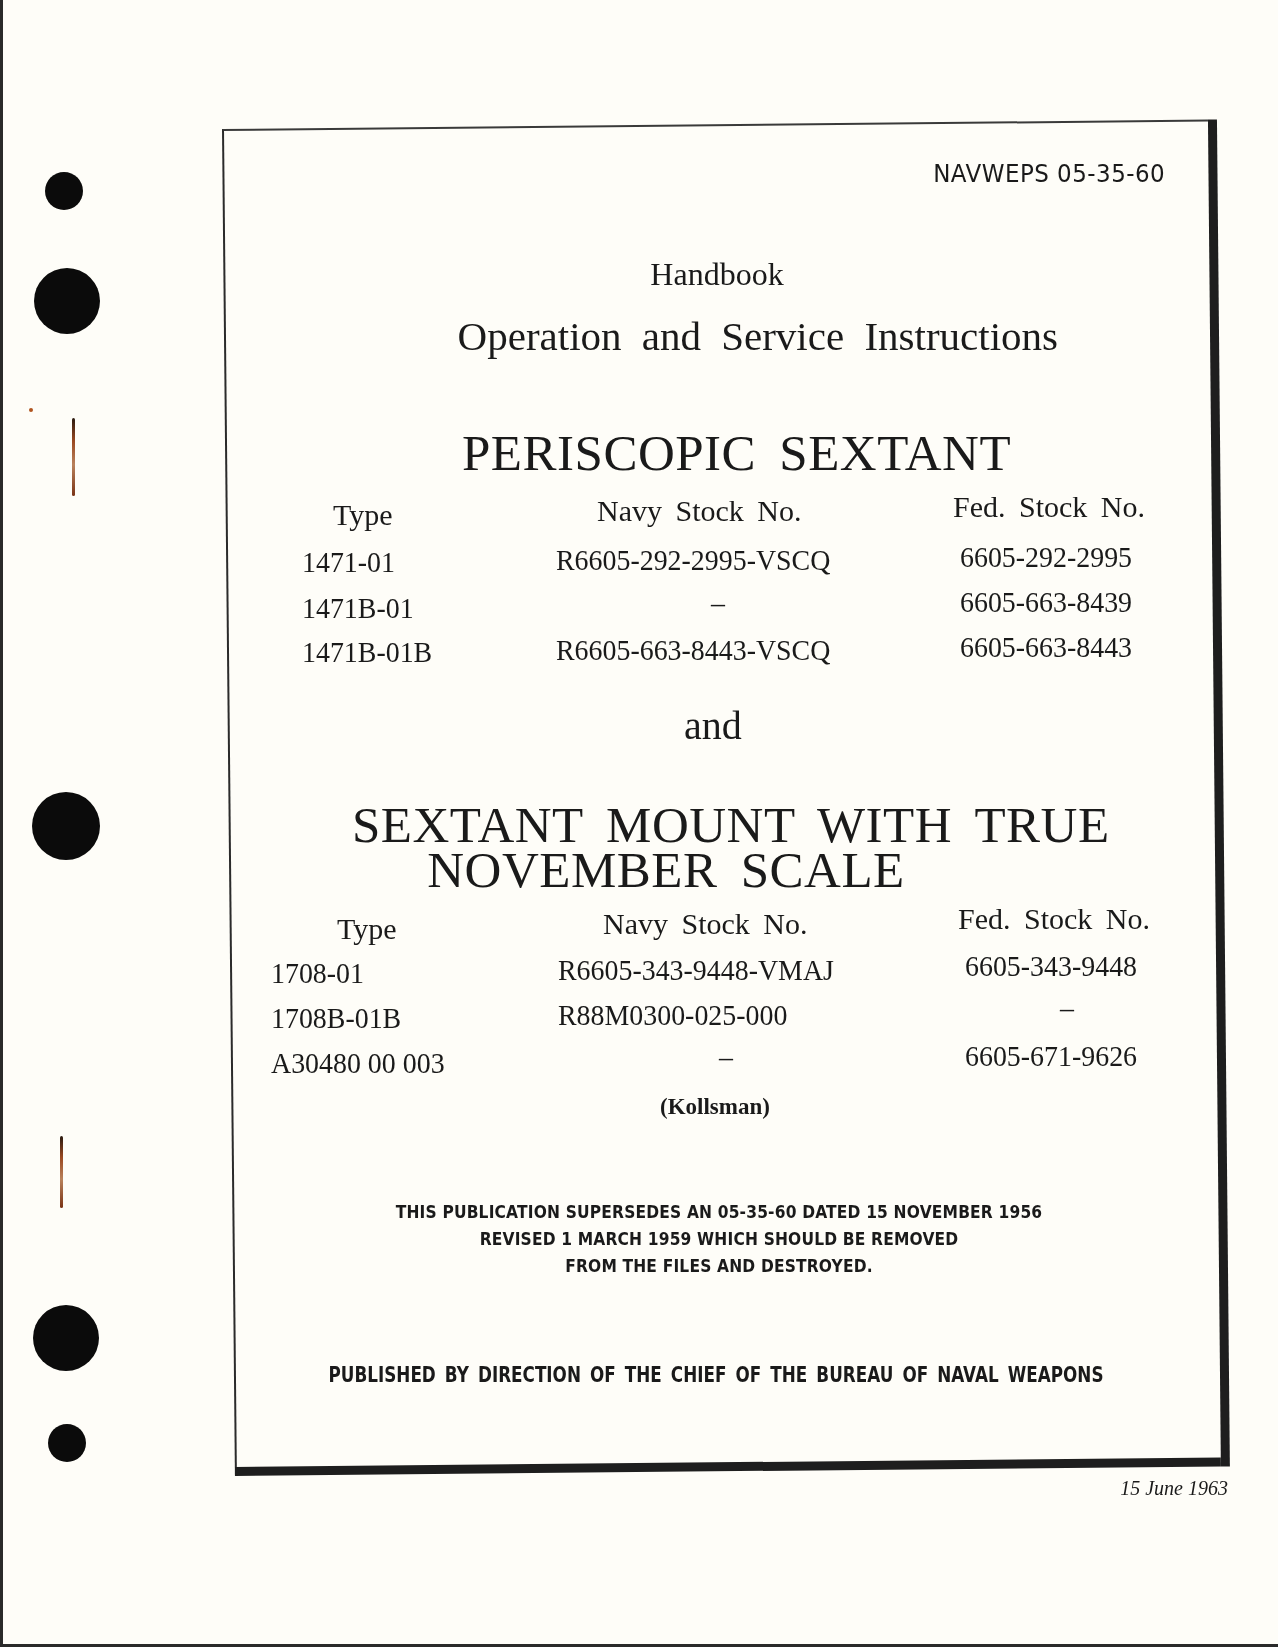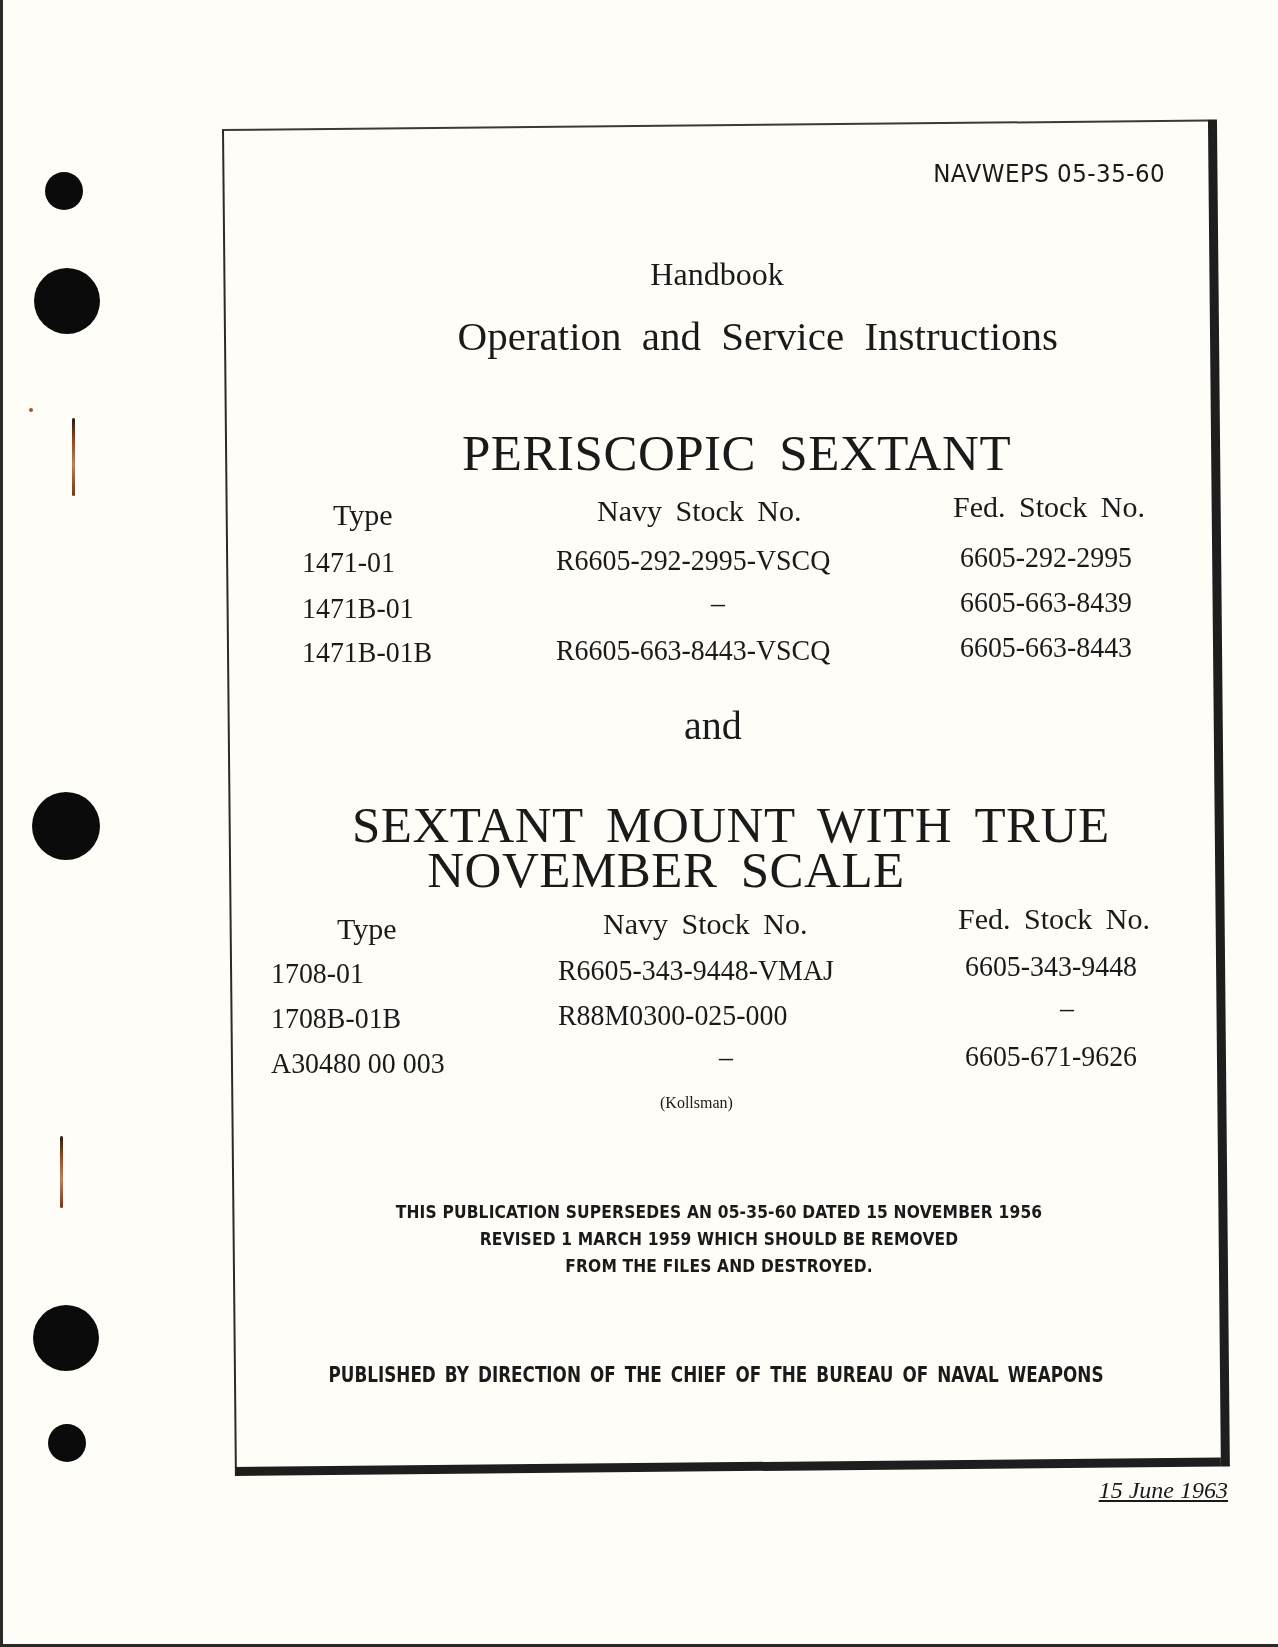--- a/index.html
+++ b/index.html
@@ -27,22 +27,22 @@
   .navweps { font-size: 25px; letter-spacing: 0.5px; font-family: "DejaVu Sans", sans-serif; transform: scaleX(0.92); transform-origin: right top; }
   .h-handbook { font-size: 32px; }
   .h-ops { font-size: 41px; word-spacing: 10px; }
   .h-title { font-size: 51px; word-spacing: 10px; letter-spacing: 0.5px; }
   .col-h { font-size: 30px; word-spacing: 6px; }
   .cell { font-size: 30px; transform: scaleX(0.93); transform-origin: left top; }
   .cell-c { font-size: 30px; transform: translateX(-50%) scaleX(0.93); }
   .and { font-size: 40px; }
   .note { font-size: 18px; font-weight: bold; font-family: "DejaVu Sans", sans-serif; transform: translateX(-50%) scaleX(0.86); transform-origin: center top; letter-spacing: 0.2px; }
   .pub { font-size: 21px; font-weight: bold; font-family: "DejaVu Sans", sans-serif; transform: translateX(-50%) scaleX(0.80); transform-origin: center top; word-spacing: 4px; }
-  .date { font-size: 24px; font-style: italic; text-decoration: underline; }
-  .kollsman { font-size: 16px; }
+  .date { font-size: 20px; font-style: italic; }
+  .kollsman { font-size: 23px; font-weight: bold; }
 </style>
 </head>
 <body>
 
 <div class="page-edge-left"></div>
 <div class="page-edge-bottom"></div>
 
 <div class="hole" style="left:45px;top:172px;width:38px;height:38px;"></div>
 <div class="hole" style="left:34px;top:268px;width:66px;height:66px;"></div>
 <div class="hole" style="left:32px;top:792px;width:68px;height:68px;"></div>

